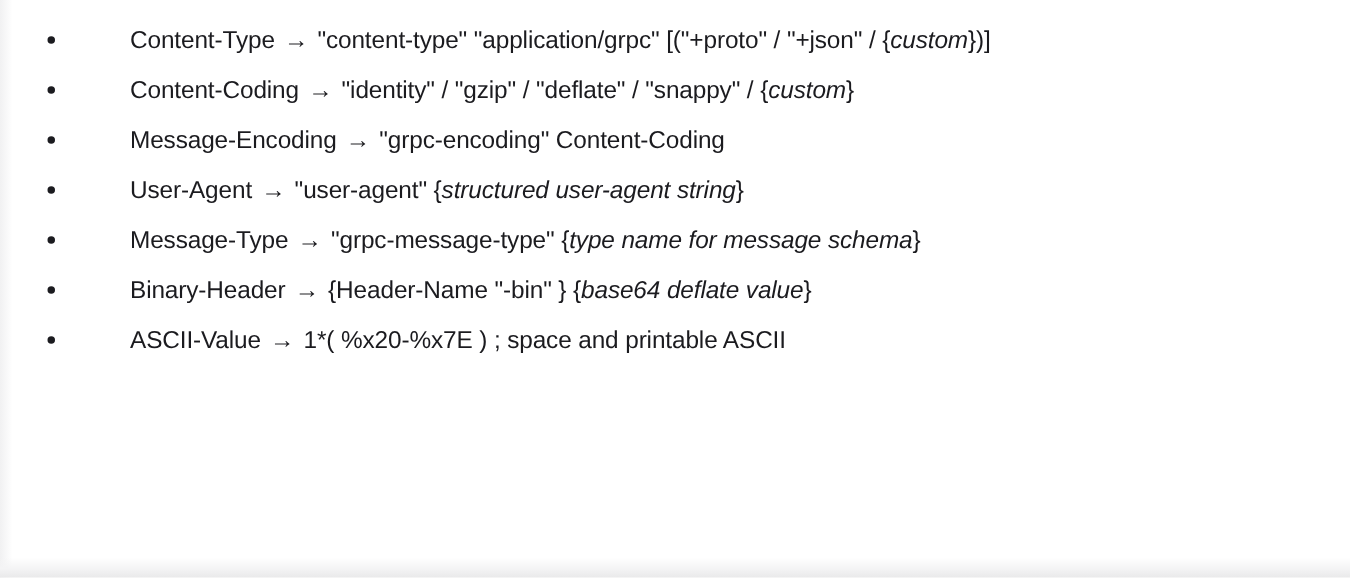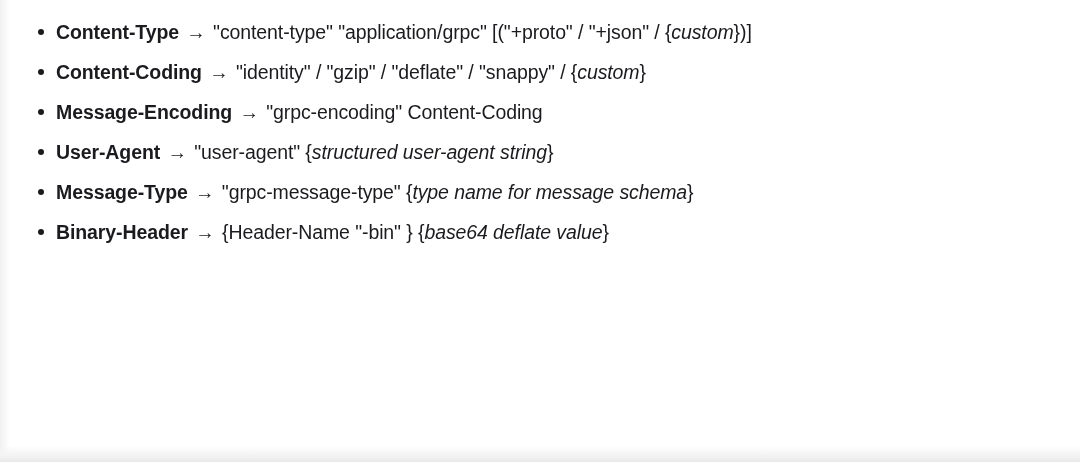--- a/index.html
+++ b/index.html
@@ -59,21 +59,22 @@
     left: 38px;
     top: 50%;
     width: 6px;
     height: 6px;
     margin-top: -3px;
     border-radius: 50%;
     background: #1b1b1f;
   }
 
   .rule-name {
-    font-weight: bold;
+    font-weight: normal;
+    margin-left: 48px;
   }
 
   .rule-arrow {
     font-weight: normal;
     padding: 0 2px;
   }
 
   .rule-def {
     font-weight: normal;
   }
@@ -87,15 +88,16 @@
 
 <div class="edge-shadow-left"></div>
 
 <ul class="grammar-list" id="grammar-list">
     <li class="rule-item"><span class="rule-name">Content-Type</span> <span class="rule-arrow">→</span> <span class="rule-def"><span>"content-type" "application/grpc" [("+proto" / "+json" / {</span><span class="ph">custom</span><span>})]</span></span></li>
     <li class="rule-item"><span class="rule-name">Content-Coding</span> <span class="rule-arrow">→</span> <span class="rule-def"><span>"identity" / "gzip" / "deflate" / "snappy" / {</span><span class="ph">custom</span><span>}</span></span></li>
     <li class="rule-item"><span class="rule-name">Message-Encoding</span> <span class="rule-arrow">→</span> <span class="rule-def"><span>"grpc-encoding" Content-Coding</span></span></li>
     <li class="rule-item"><span class="rule-name">User-Agent</span> <span class="rule-arrow">→</span> <span class="rule-def"><span>"user-agent" {</span><span class="ph">structured user-agent string</span><span>}</span></span></li>
     <li class="rule-item"><span class="rule-name">Message-Type</span> <span class="rule-arrow">→</span> <span class="rule-def"><span>"grpc-message-type" {</span><span class="ph">type name for message schema</span><span>}</span></span></li>
     <li class="rule-item"><span class="rule-name">Binary-Header</span> <span class="rule-arrow">→</span> <span class="rule-def"><span>{Header-Name "-bin" } {</span><span class="ph">base64 deflate value</span><span>}</span></span></li>
+    <li class="rule-item"><span class="rule-name">ASCII-Value</span> <span class="rule-arrow">→</span> <span class="rule-def"><span>1*( %x20-%x7E ) ; space and printable ASCII</span></span></li>
   </ul>
 
 <div class="edge-shadow-bottom"></div>
 
 </body></html>

